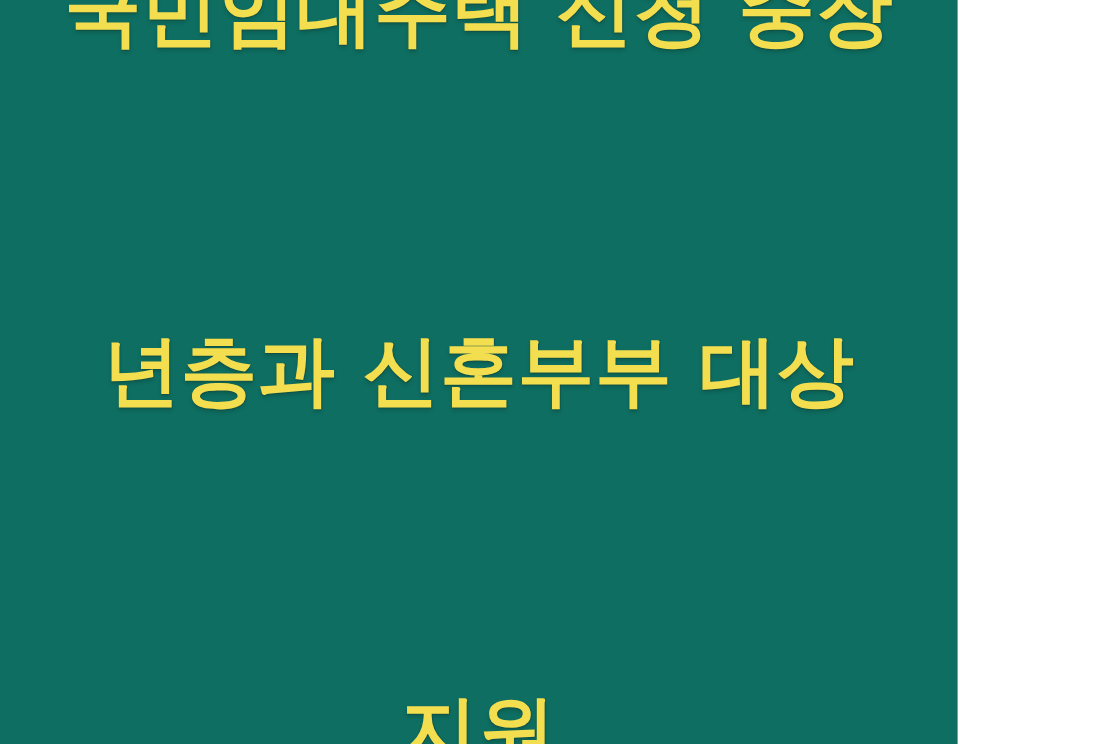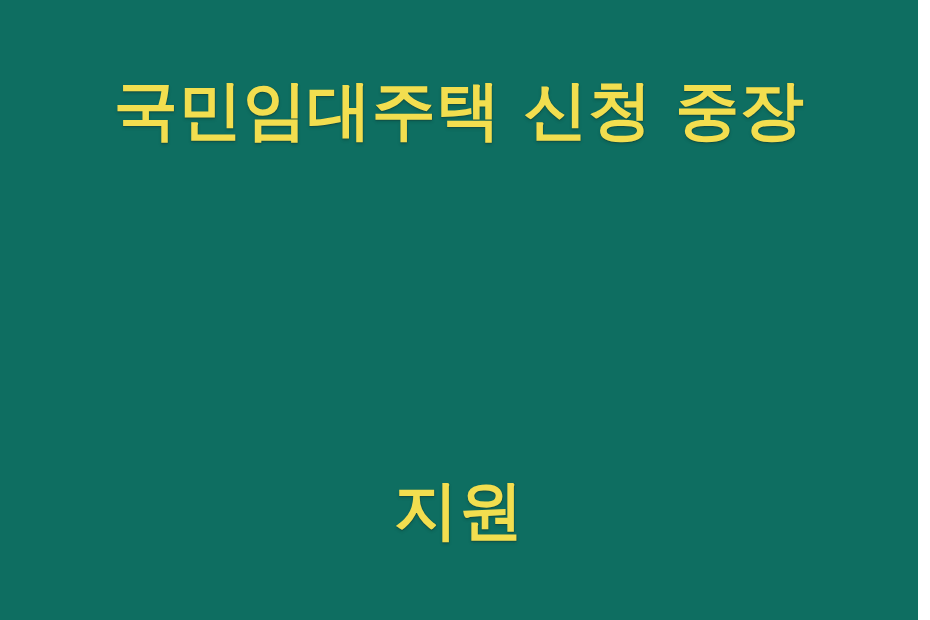--- a/index.html
+++ b/index.html
@@ -10,21 +10,21 @@
   body {
     width: 930px;
     height: 620px;
     overflow: hidden;
     font-family: "Liberation Sans", "DejaVu Sans", sans-serif;
   }
 
   
   .banner {
     position: relative;
-    width: 918px;
+    width: 798px;
     height: 620px;
     box-sizing: border-box;
     background-color: #0e6e61;
     display: flex;
     align-items: center;
     justify-content: center;
     overflow: hidden;
   }
 
   
@@ -60,18 +60,19 @@
 </style>
 </head>
 <body>
 
 <div class="banner" style="background-color: rgb(14, 110, 97);">
 
   <h1 class="headline" style="color: rgb(242, 222, 79);">
 
     <span class="headline-line line-1">국민임대주택 신청 중장</span>
 
+    <span class="headline-line line-2">년층과 신혼부부 대상</span>
 
     <span class="headline-line line-3">지원</span>
 
   </h1>
 
 </div>
 
 </body></html>

